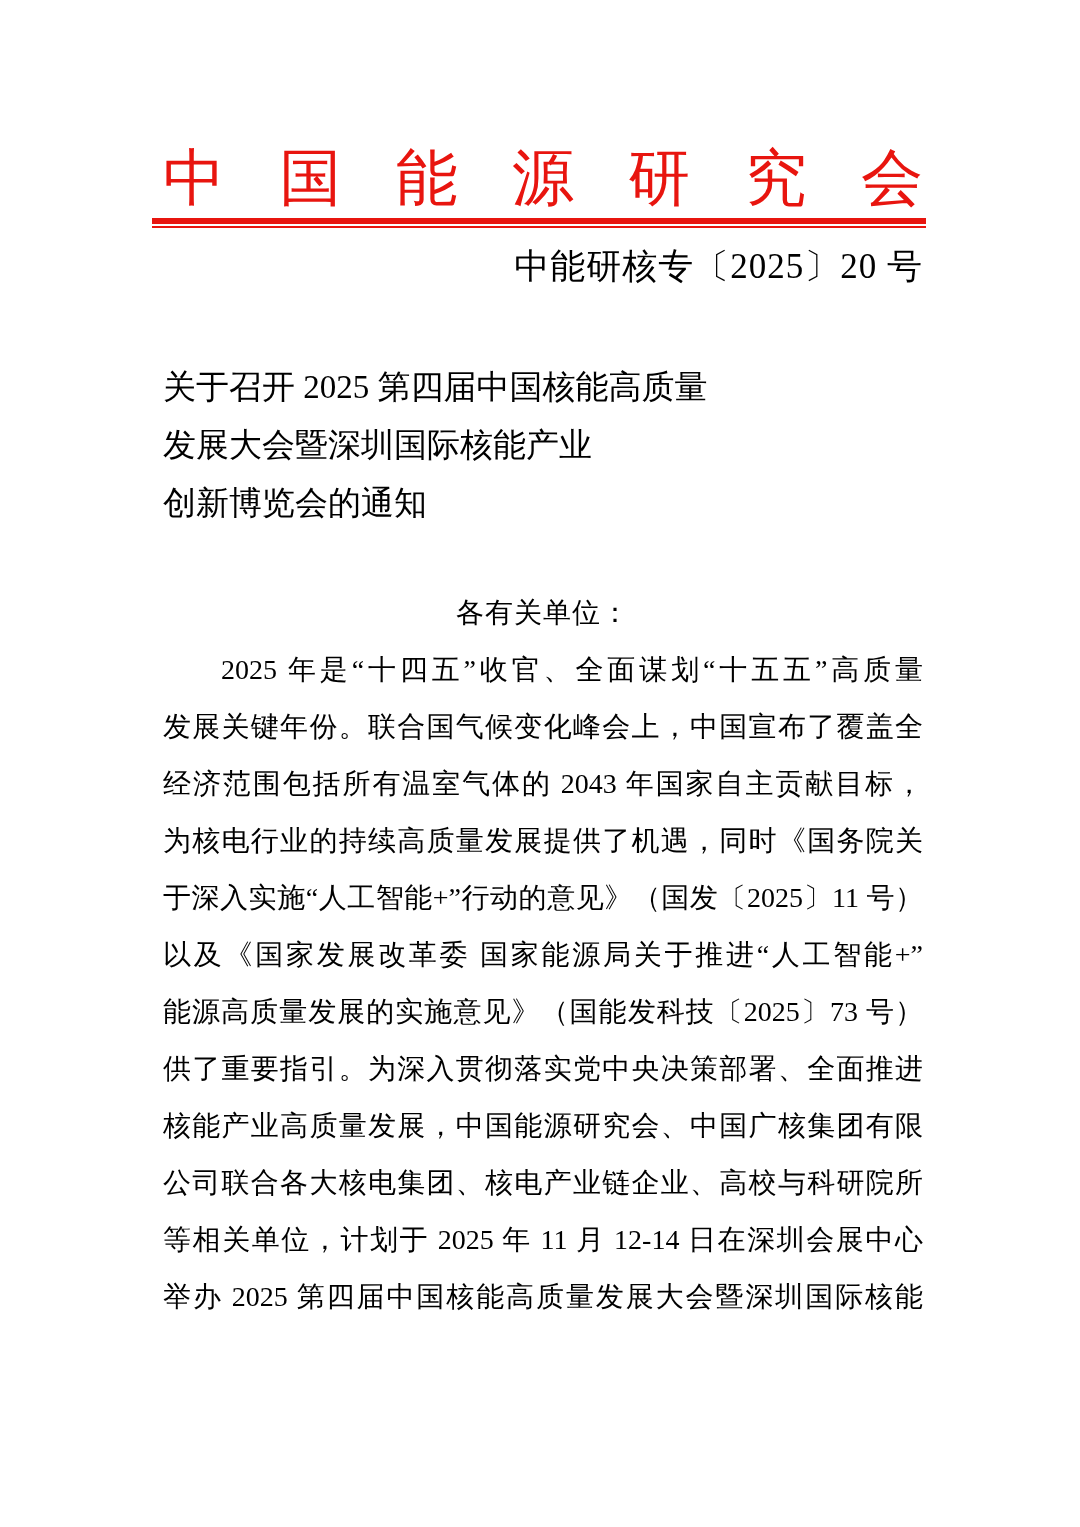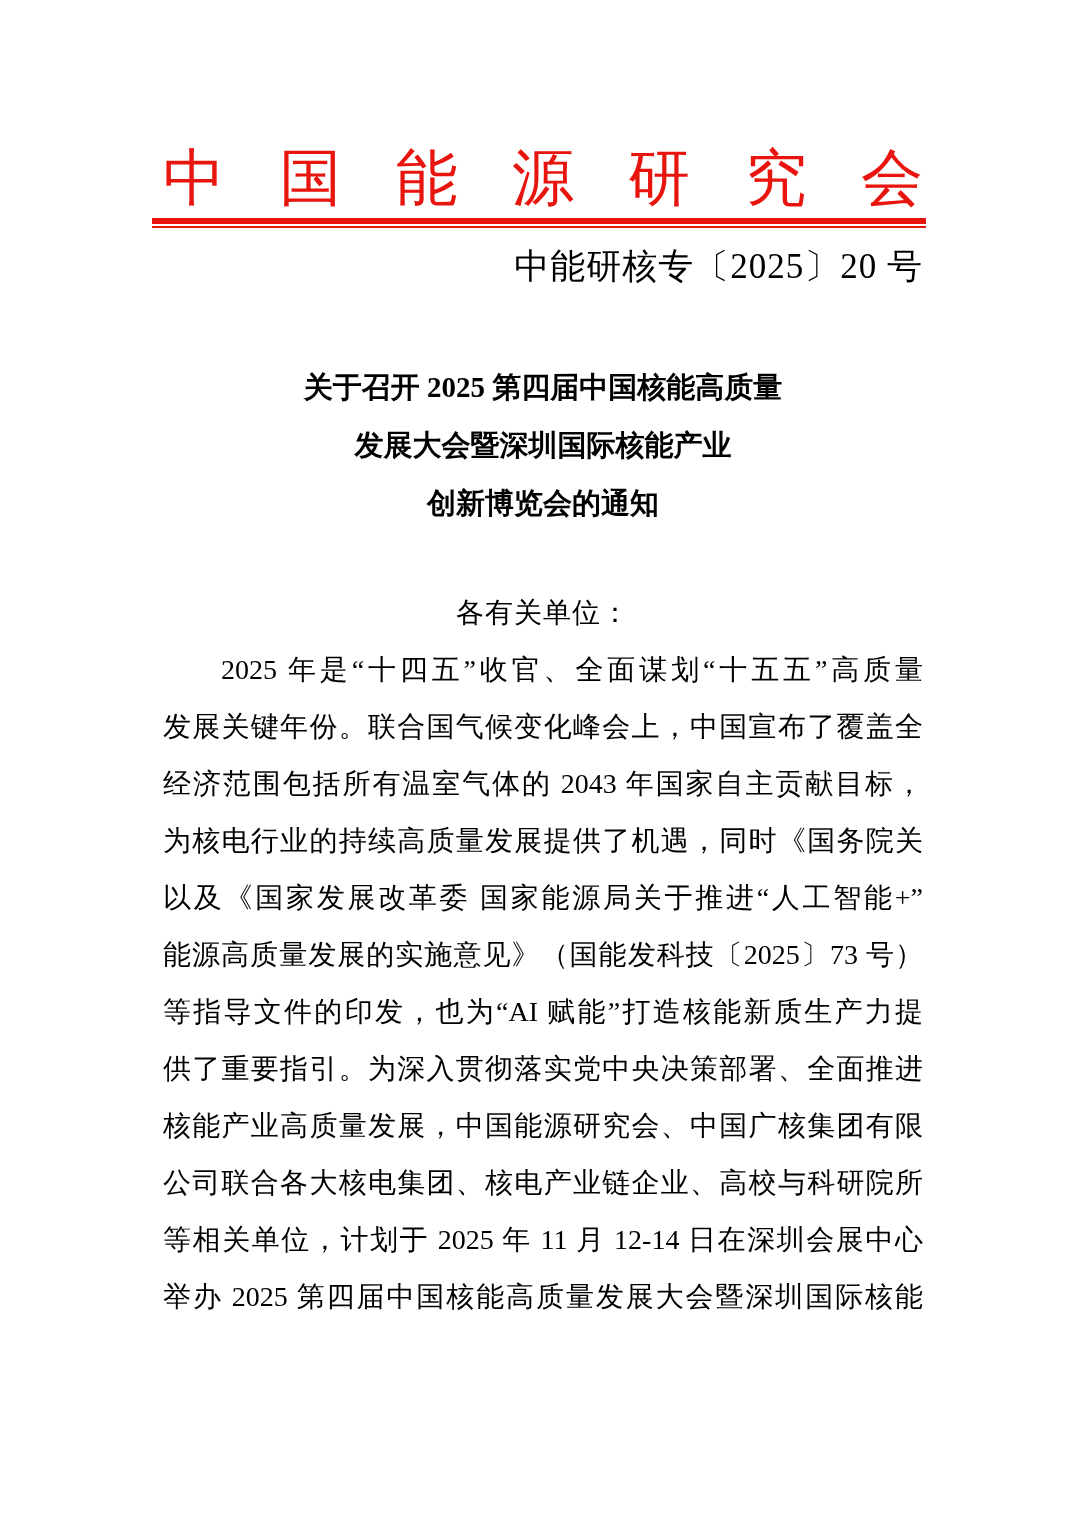--- a/index.html
+++ b/index.html
@@ -45,24 +45,23 @@
   .doc-number {
     margin-top: 24px;
     text-align: right;
     font-size: 35px;
     line-height: 30px;
     letter-spacing: 1px;
   }
   
   .title-block {
     margin-top: 76px;
-    text-align: center;
-    font-size: 29px;
+    font-size: 33px;
     line-height: 58px;
-    font-weight: 700;
+    font-weight: 400;
   }
   
   .body-block {
     margin-top: 52px;
     font-size: 28px;
     line-height: 57px;
   }
   .salutation {
     text-align: center;
     letter-spacing: 1px;
@@ -101,23 +100,23 @@
       <div>发展大会暨深圳国际核能产业</div>
       <div>创新博览会的通知</div>
     </div>
 
     <div class="body-block">
       <div class="salutation">各有关单位：</div>
       <div class="bline indent">2025 年是“十四五”收官、全面谋划“十五五”高质量</div>
       <div class="bline">发展关键年份。联合国气候变化峰会上，中国宣布了覆盖全</div>
       <div class="bline">经济范围包括所有温室气体的 2043 年国家自主贡献目标，</div>
       <div class="bline">为核电行业的持续高质量发展提供了机遇，同时《国务院关</div>
+      <div class="bline">于深入实施“人工智能+”行动的意见》（国发〔2025〕11 号）</div>
       <div class="bline">以及《国家发展改革委 国家能源局关于推进“人工智能+”</div>
       <div class="bline">能源高质量发展的实施意见》（国能发科技〔2025〕73 号）</div>
-      <div class="bline">等指导文件的印发，也为“AI 赋能”打造核能新质生产力提</div>
       <div class="bline">供了重要指引。为深入贯彻落实党中央决策部署、全面推进</div>
       <div class="bline">核能产业高质量发展，中国能源研究会、中国广核集团有限</div>
       <div class="bline">公司联合各大核电集团、核电产业链企业、高校与科研院所</div>
       <div class="bline">等相关单位，计划于 2025 年 11 月 12-14 日在深圳会展中心</div>
       <div class="bline">举办 2025 第四届中国核能高质量发展大会暨深圳国际核能</div>
     </div>
 
   </div>
 </div>
 

